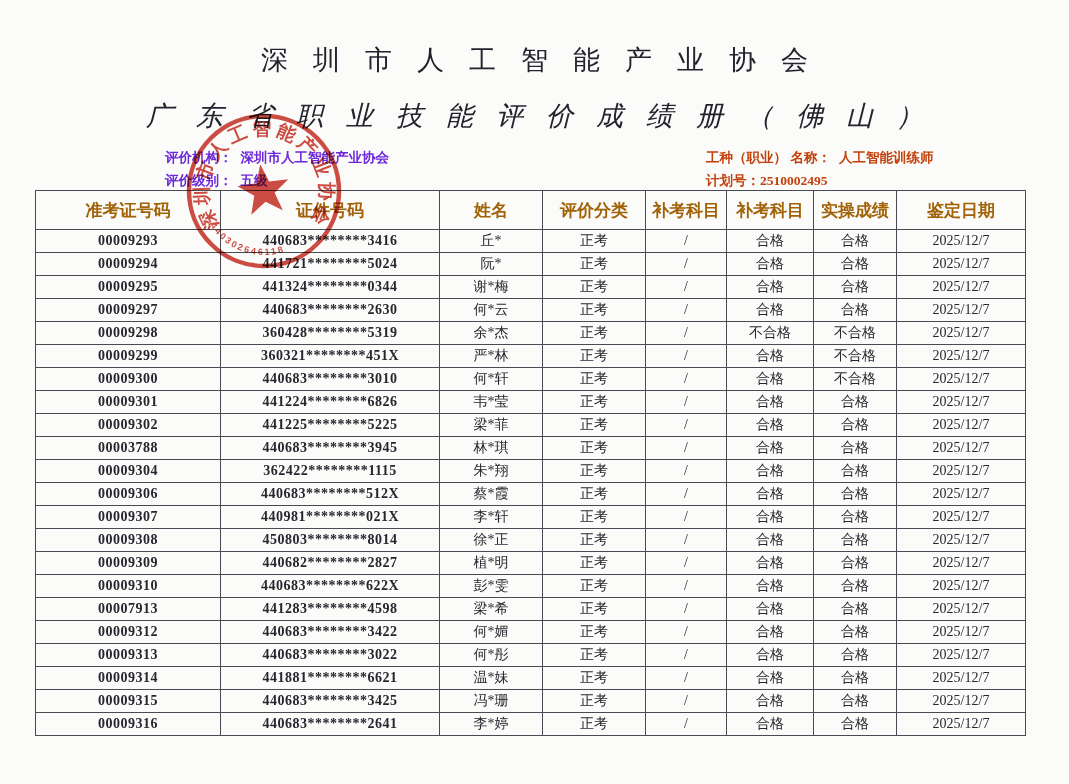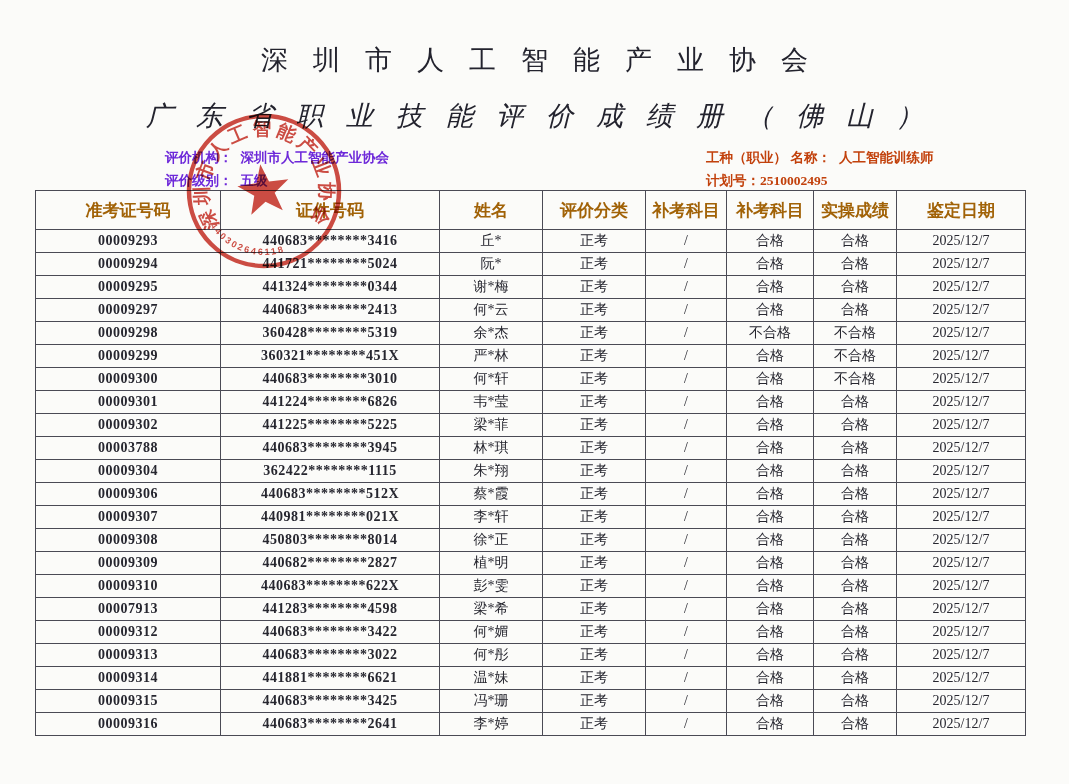--- a/index.html
+++ b/index.html
@@ -116,21 +116,21 @@
           <td class="c-id">441324********0344</td>
           <td>谢*梅</td>
           <td>正考</td>
           <td>/</td>
           <td>合格</td>
           <td>合格</td>
           <td class="c-date">2025/12/7</td>
         </tr>
         <tr>
           <td class="c-id">00009297</td>
-          <td class="c-id">440683********2413</td>
+          <td class="c-id">440683********2630</td>
           <td>何*云</td>
           <td>正考</td>
           <td>/</td>
           <td>合格</td>
           <td>合格</td>
           <td class="c-date">2025/12/7</td>
         </tr>
         <tr>
           <td class="c-id">00009298</td>
           <td class="c-id">360428********5319</td>

